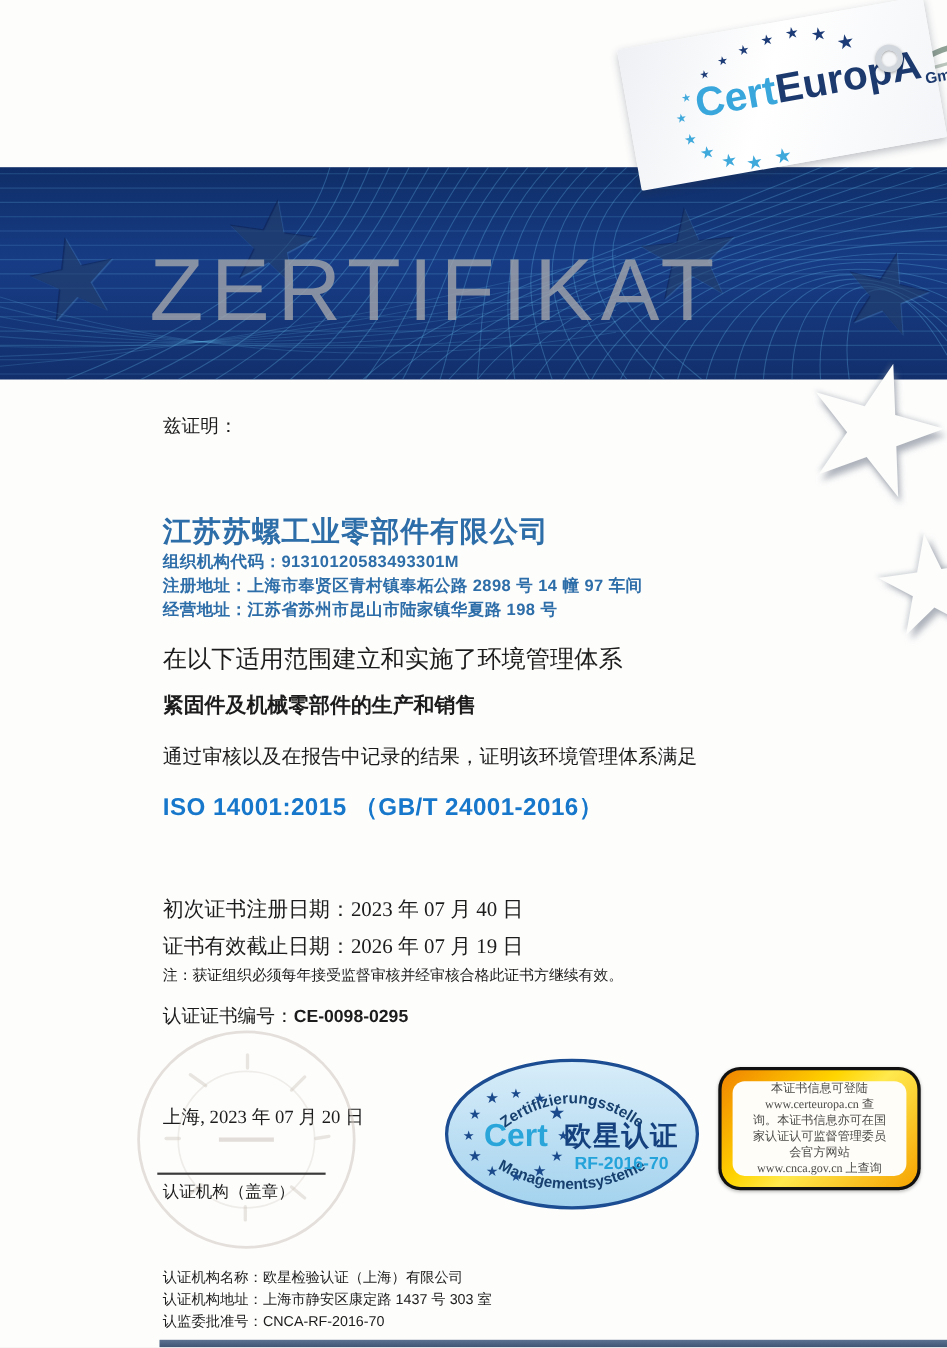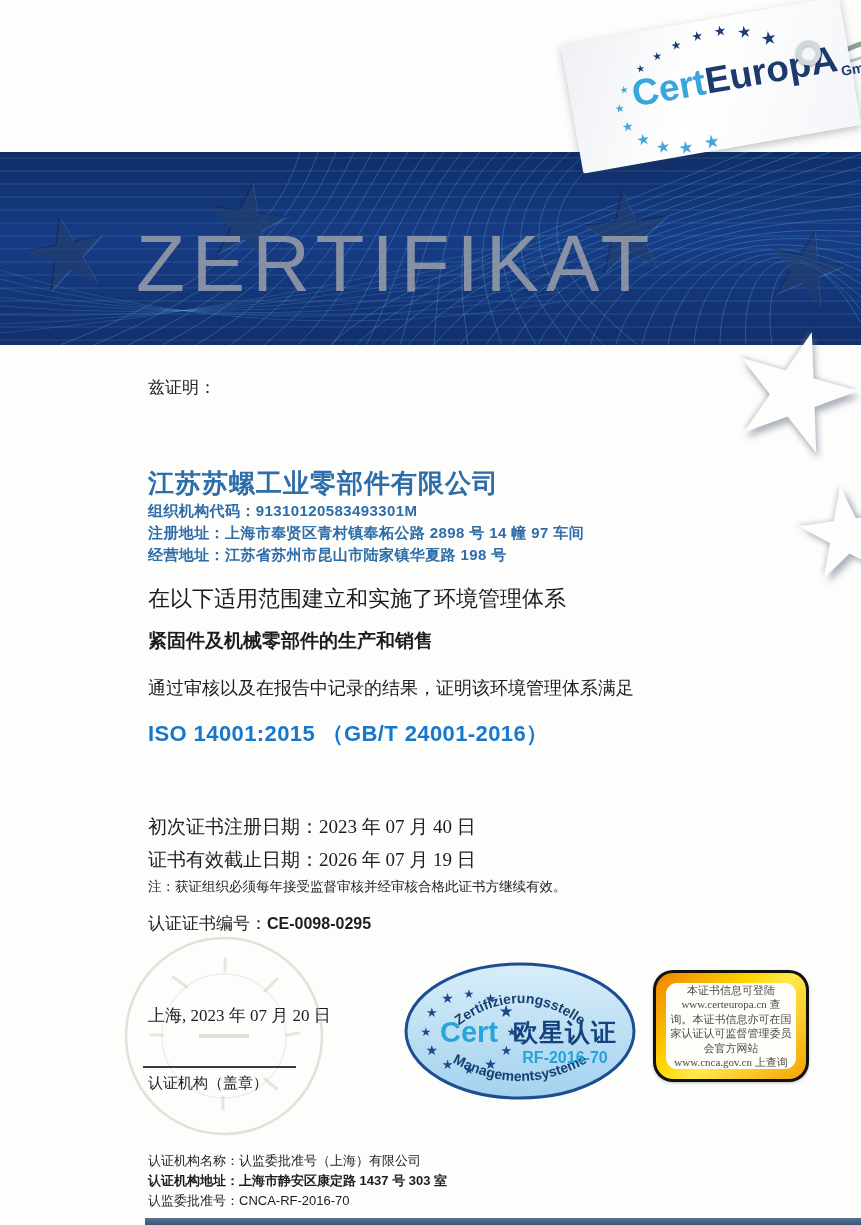--- a/index.html
+++ b/index.html
@@ -45,21 +45,21 @@
        font-weight:bold;font-size:22px;letter-spacing:.4px;}
   .sig-line{position:absolute;left:143px;top:1066px;width:153px;border-top:2px solid #3a3a3a;}
 
   
   .badge{position:absolute;left:402px;top:960px;width:236px;height:142px;}
 
   
   .seal{position:absolute;left:113px;top:925px;width:222px;height:222px;opacity:.9;}
 
   
-  .ibox{position:absolute;left:653px;top:970px;width:156px;height:112px;
+  .ibox{position:absolute;left:653px;top:970px;width:184px;height:112px;
         background:#111;border-radius:20px;padding:0;box-shadow:0 1px 3px rgba(0,0,0,.25);}
   .ibox-ring{position:absolute;inset:3px;border-radius:17px;
         background:linear-gradient(135deg,#f08300 0%,#ffd400 38%,#ffe94d 55%,#f5a300 100%);}
   .ibox-core{position:absolute;inset:10px;border-radius:11px;background:#fffdf8;
         display:flex;flex-direction:column;justify-content:center;align-items:center;}
   .ibox-core div{font-size:11px;line-height:14.5px;color:#4a4a48;text-align:center;
         font-family:"Liberation Serif","DejaVu Serif",serif;}
 
   .foot-bar{position:absolute;left:145px;top:1218px;width:716px;height:7px;
         background:linear-gradient(180deg,#5b7390,#3d5572);}
@@ -255,18 +255,18 @@
         <div>本证书信息可登陆</div>
         <div>www.certeuropa.cn 查</div>
         <div>询。本证书信息亦可在国</div>
         <div>家认证认可监督管理委员</div>
         <div>会官方网站</div>
         <div>www.cnca.gov.cn 上查询</div>
       </div>
     </div>
   </div>
 
-  <div class="tx sans" style="top:1152px;font-size:13px;">认证机构名称：认监委批准号（上海）有限公司</div>
-  <div class="tx sans" style="top:1172px;font-size:13px;font-weight:bold;">认证机构地址：上海市静安区康定路 1437 号 303 室</div>
+  <div class="tx sans" style="top:1152px;font-size:13px;">认证机构名称：欧星检验认证（上海）有限公司</div>
+  <div class="tx sans" style="top:1172px;font-size:13px;">认证机构地址：上海市静安区康定路 1437 号 303 室</div>
   <div class="tx sans" style="top:1192px;font-size:13px;">认监委批准号：CNCA-RF-2016-70</div>
 
   <div class="foot-bar"></div>
 </div>
 
 </body></html>

